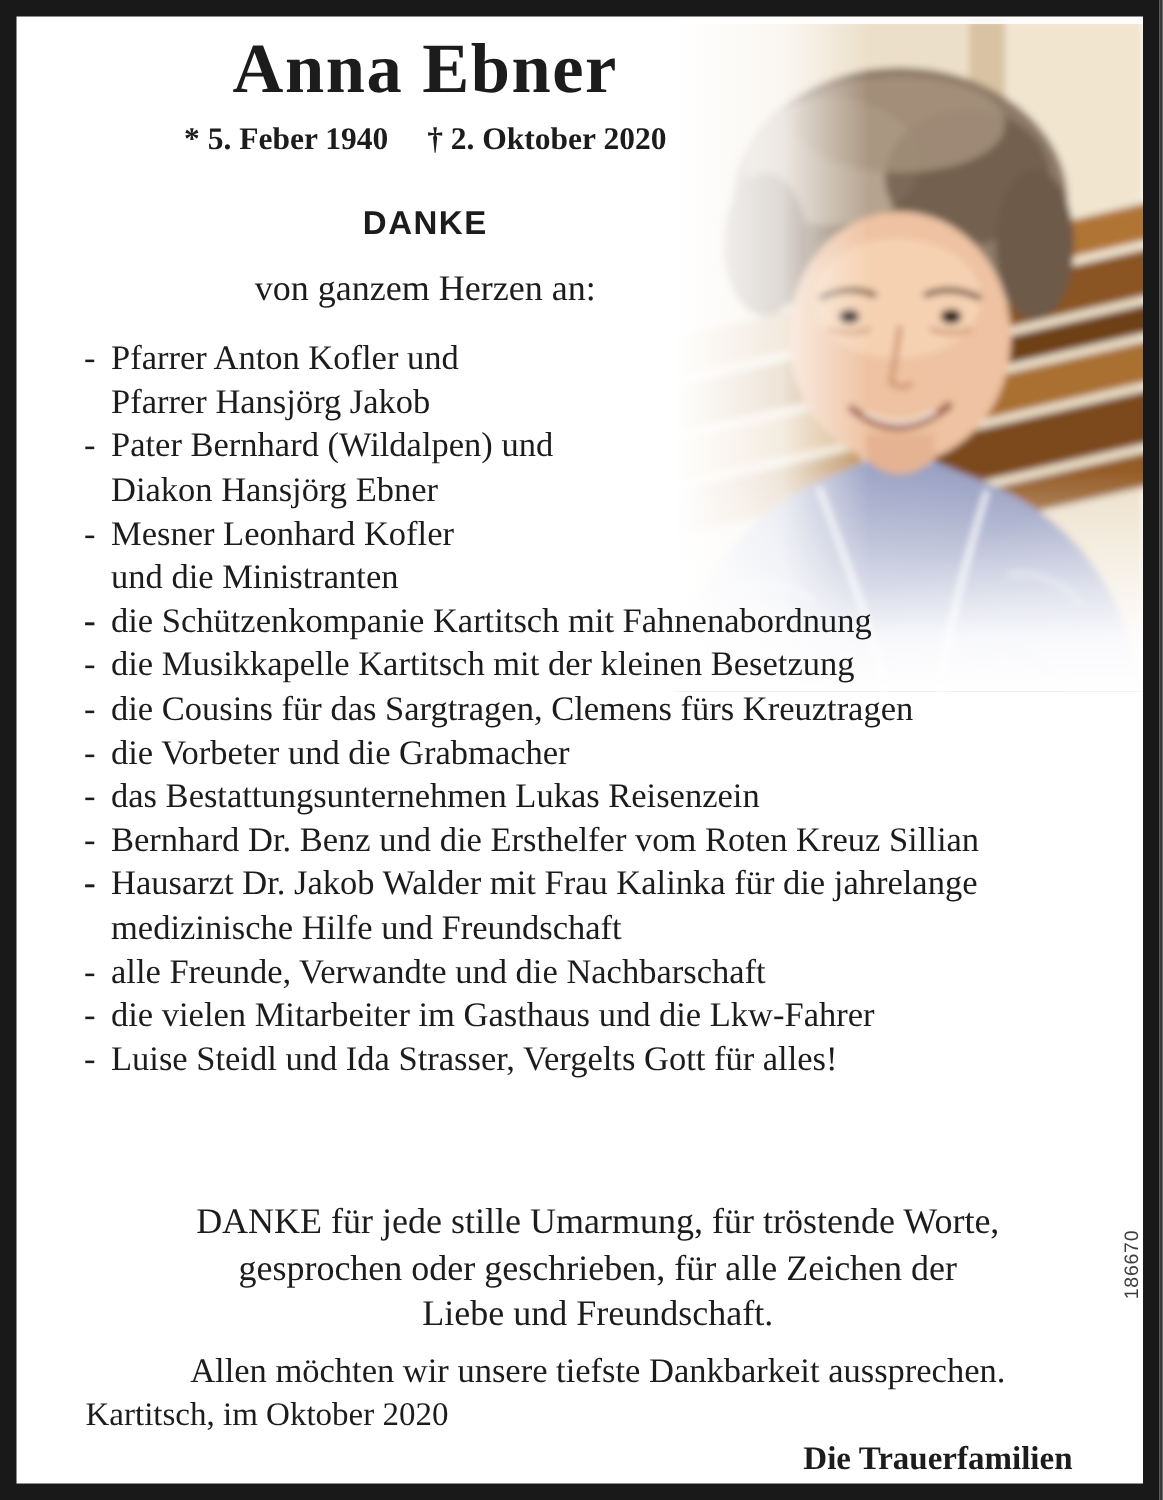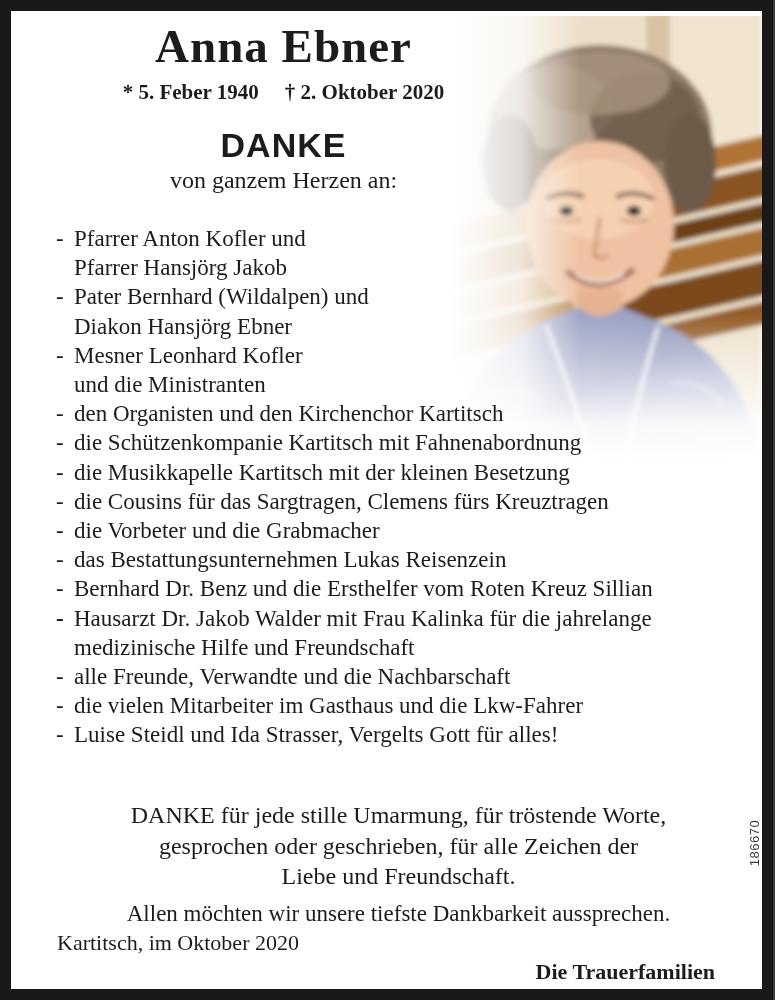--- a/index.html
+++ b/index.html
@@ -20,25 +20,25 @@
   }
   .name{
     font-size:47px;font-weight:bold;letter-spacing:1px;
     line-height:1.1;
   }
   .dates{
     margin-top:7px;font-size:21px;font-weight:bold;
   }
   .dates .gap{display:inline-block;width:26px;}
   .danke-heading{
-    margin-top:21px;
+    margin-top:31px;
     font-family:"Liberation Sans", sans-serif;
-    font-weight:900;font-size:34px;letter-spacing:1px;
-  }
-  .intro{margin-top:2px;font-size:24px;}
+    font-weight:900;font-size:22px;letter-spacing:1px;
+  }
+  .intro{margin-top:18px;font-size:24px;}
   
   .thanks{
     position:absolute;left:45px;top:213px;width:700px;
     font-size:23px;line-height:29.2px;z-index:3;
   }
   .thanks-line{position:relative;padding-left:18px;white-space:nowrap;}
   .thanks-line .dash{position:absolute;left:0;top:0;}
   
   .closing{
     position:absolute;left:0;top:789px;width:775px;
@@ -164,21 +164,21 @@
     <div class="intro">von ganzem Herzen an:</div>
   </div>
 
   <div class="thanks">
       <div class="thanks-line"><span class="dash">-</span><span>Pfarrer Anton Kofler und</span></div>
       <div class="thanks-line"><span class="dash"></span><span>Pfarrer Hansjörg Jakob</span></div>
       <div class="thanks-line"><span class="dash">-</span><span>Pater Bernhard (Wildalpen) und</span></div>
       <div class="thanks-line"><span class="dash"></span><span>Diakon Hansjörg Ebner</span></div>
       <div class="thanks-line"><span class="dash">-</span><span>Mesner Leonhard Kofler</span></div>
       <div class="thanks-line"><span class="dash"></span><span>und die Ministranten</span></div>
-      <div class="thanks-line"><span class="dash">-</span><span>den Organisten und den Kirchenchor Kartitsch</span></div>
+      <div class="thanks-line"><span class="dash">-</span></div>
       <div class="thanks-line"><span class="dash">-</span><span>die Schützenkompanie Kartitsch mit Fahnenabordnung</span></div>
       <div class="thanks-line"><span class="dash">-</span><span>die Musikkapelle Kartitsch mit der kleinen Besetzung</span></div>
       <div class="thanks-line"><span class="dash">-</span><span>die Cousins für das Sargtragen, Clemens fürs Kreuztragen</span></div>
       <div class="thanks-line"><span class="dash">-</span><span>die Vorbeter und die Grabmacher</span></div>
       <div class="thanks-line"><span class="dash">-</span><span>das Bestattungsunternehmen Lukas Reisenzein</span></div>
       <div class="thanks-line"><span class="dash">-</span><span>Bernhard Dr. Benz und die Ersthelfer vom Roten Kreuz Sillian</span></div>
       <div class="thanks-line"><span class="dash">-</span></div>
       <div class="thanks-line"><span class="dash">-</span><span>Hausarzt Dr. Jakob Walder mit Frau Kalinka für die jahrelange</span></div>
       <div class="thanks-line"><span class="dash"></span><span>medizinische Hilfe und Freundschaft</span></div>
       <div class="thanks-line"><span class="dash">-</span><span>alle Freunde, Verwandte und die Nachbarschaft</span></div>

